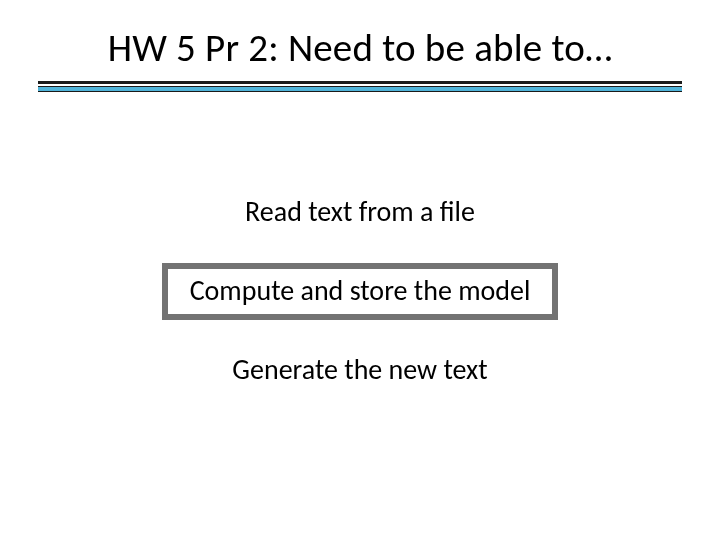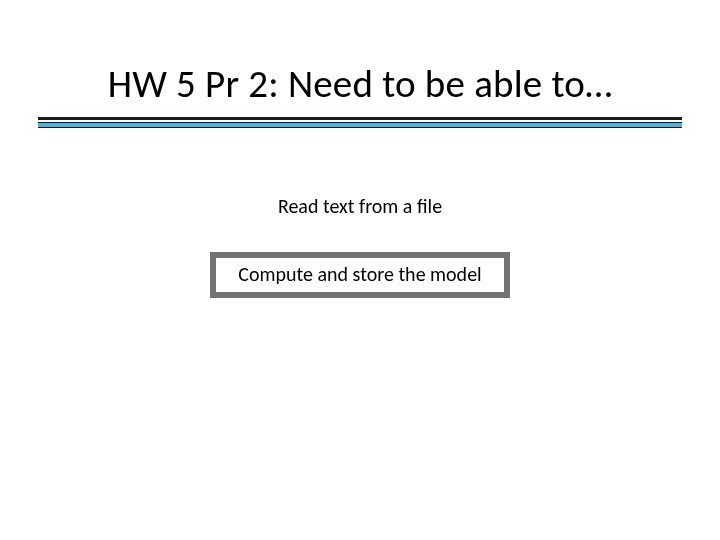--- a/index.html
+++ b/index.html
@@ -8,21 +8,20 @@
     width: 720px;
     height: 540px;
     position: relative;
     background: #fff;
   }
   .title-block {
     position: absolute;
     top: 24px;
     left: 38px;
     right: 38px;
-    margin-top: 36px;
   }
   .title-text {
     font-size: 39px;
     color: #000;
     text-align: center;
     letter-spacing: 0.2px;
     padding-bottom: 10px;
   }
   .title-underline {
     height: 12px;
@@ -43,21 +42,21 @@
   .body-area {
     position: absolute;
     top: 190px;
     left: 0;
     right: 0;
     display: flex;
     flex-direction: column;
     align-items: center;
   }
   .item {
-    font-size: 20px;
+    font-size: 28px;
     color: #000;
     text-align: left;
     margin-bottom: 28px;
     padding: 4px 22px 6px 22px;
   }
   .boxed {
     border: 6px solid #737373;
     display: inline-block;
   }
 </style>
@@ -70,15 +69,16 @@
     <div class="title-text">HW 5 Pr 2: Need to be able to…</div>
     <div class="title-underline">
       <div class="line1"></div>
       <div class="line2"></div>
     </div>
   </div>
 
   <div class="body-area">
     <div class="item">Read text from a file</div>
     <div class="item boxed">Compute and store the model</div>
+    <div class="item">Generate the new text</div>
   </div>
 
 </div>
 
 </body></html>

